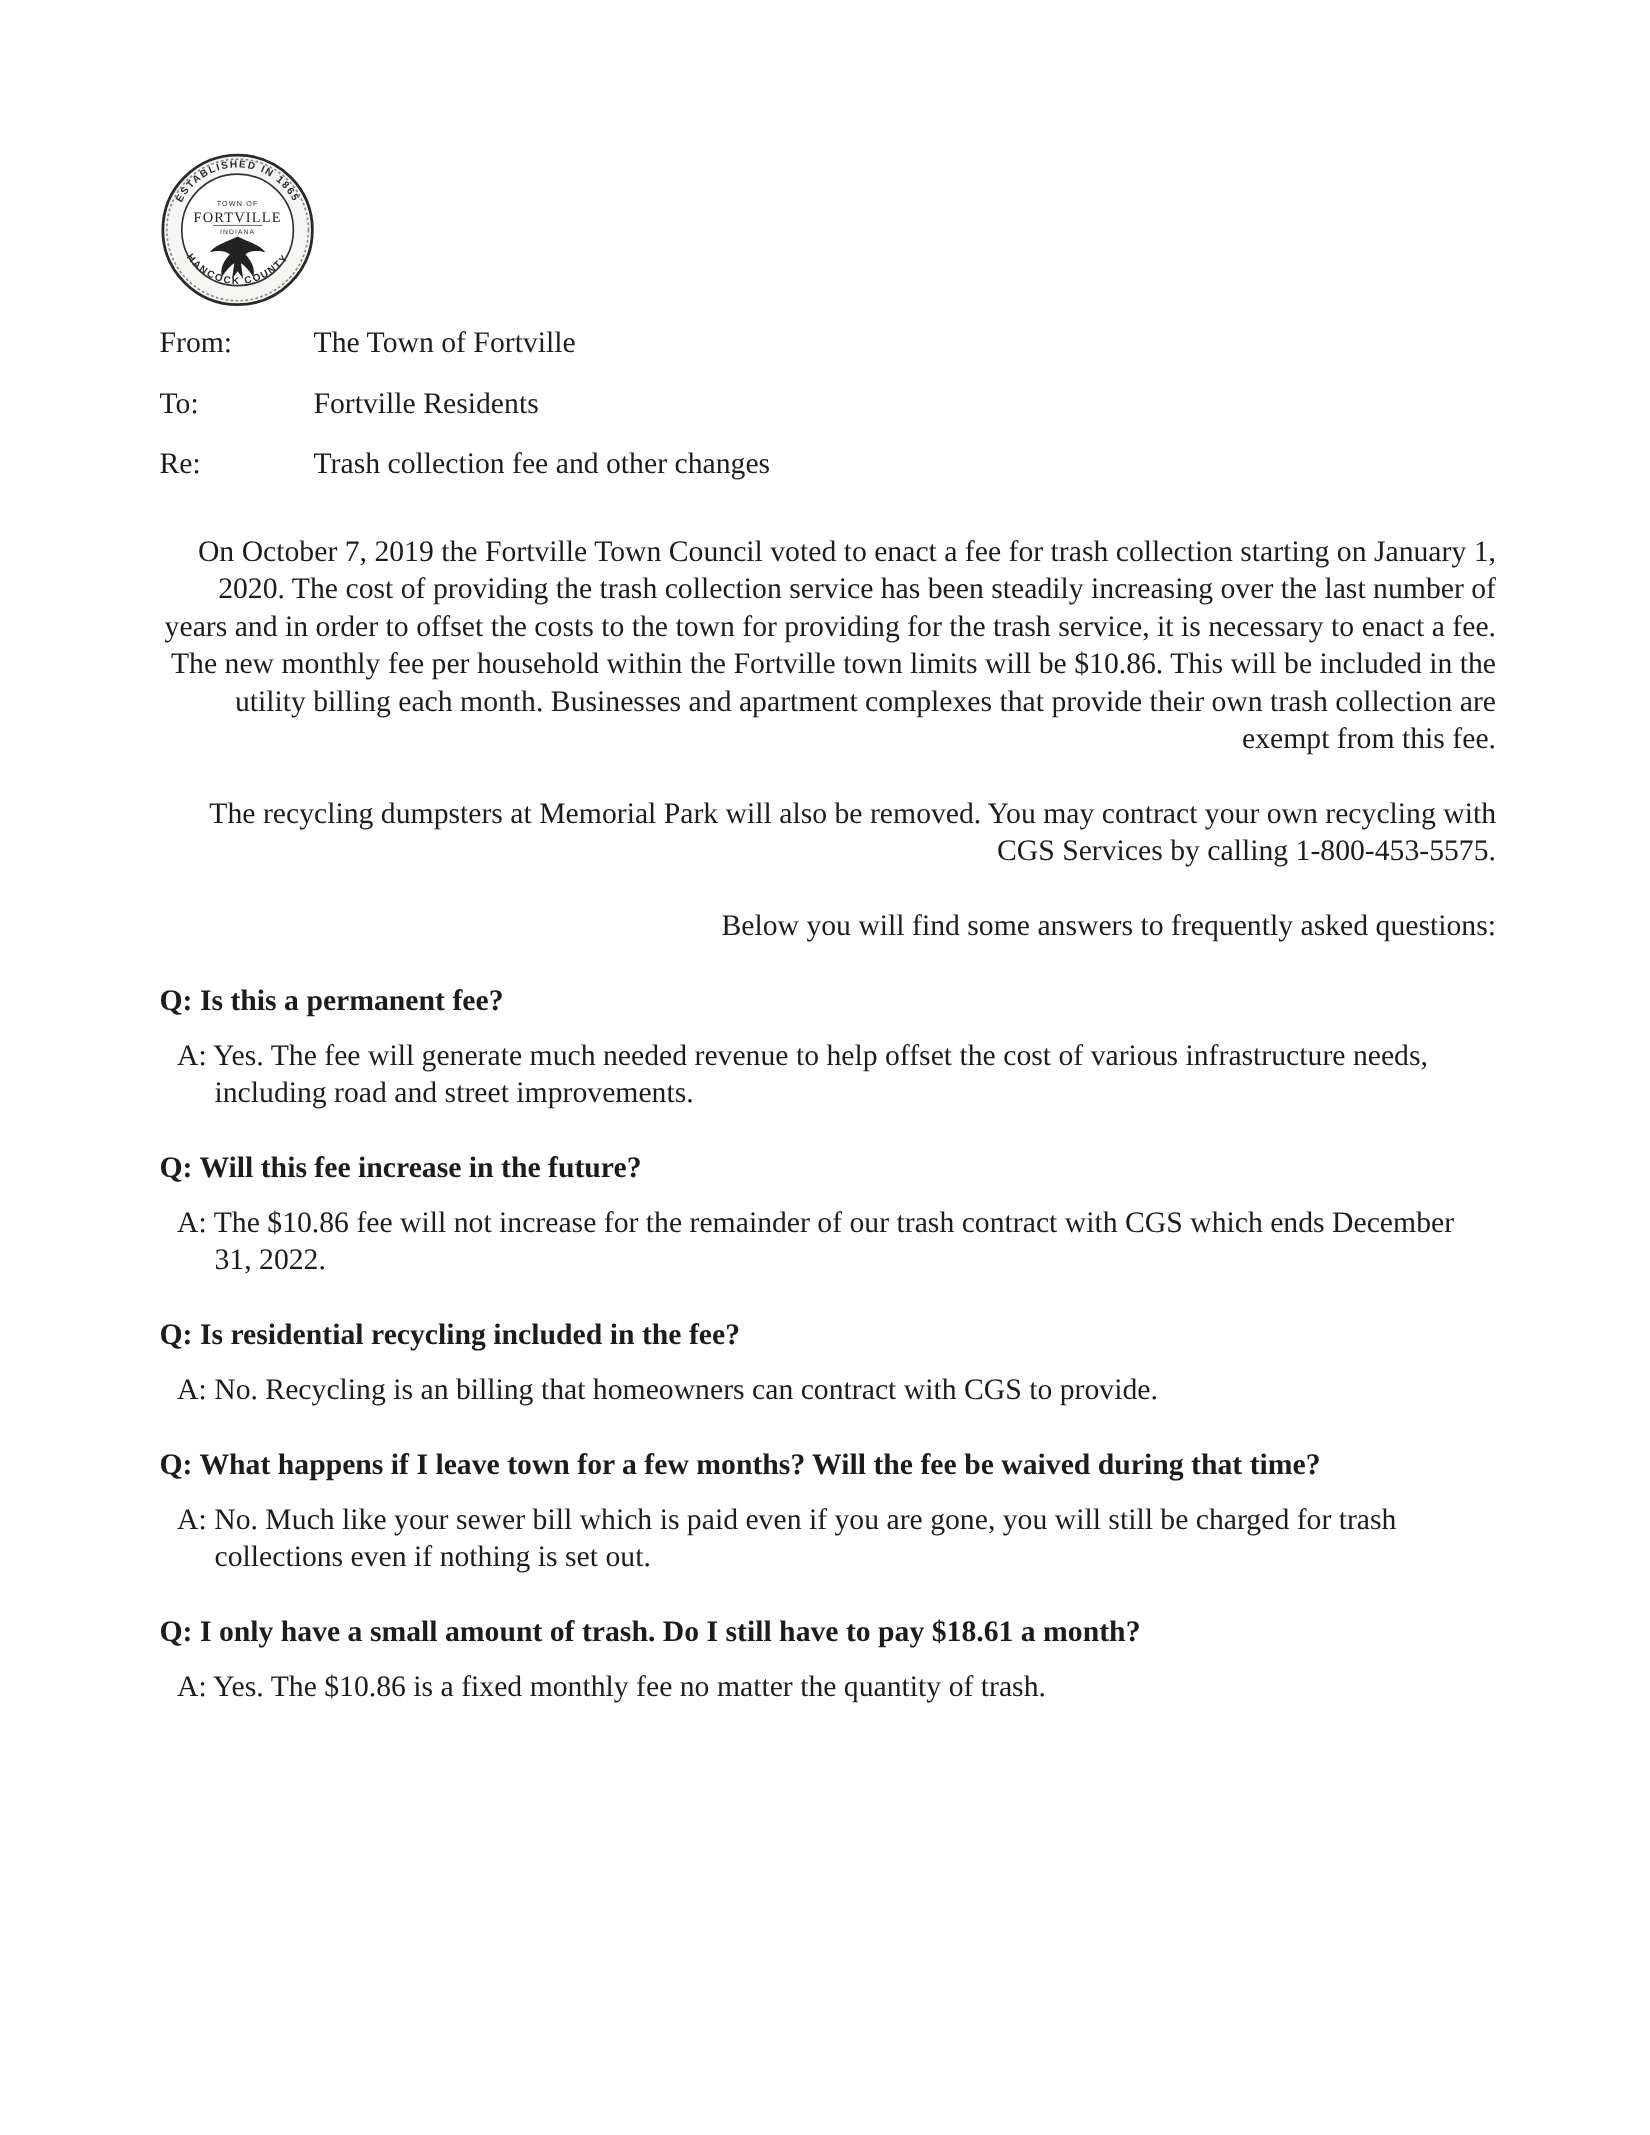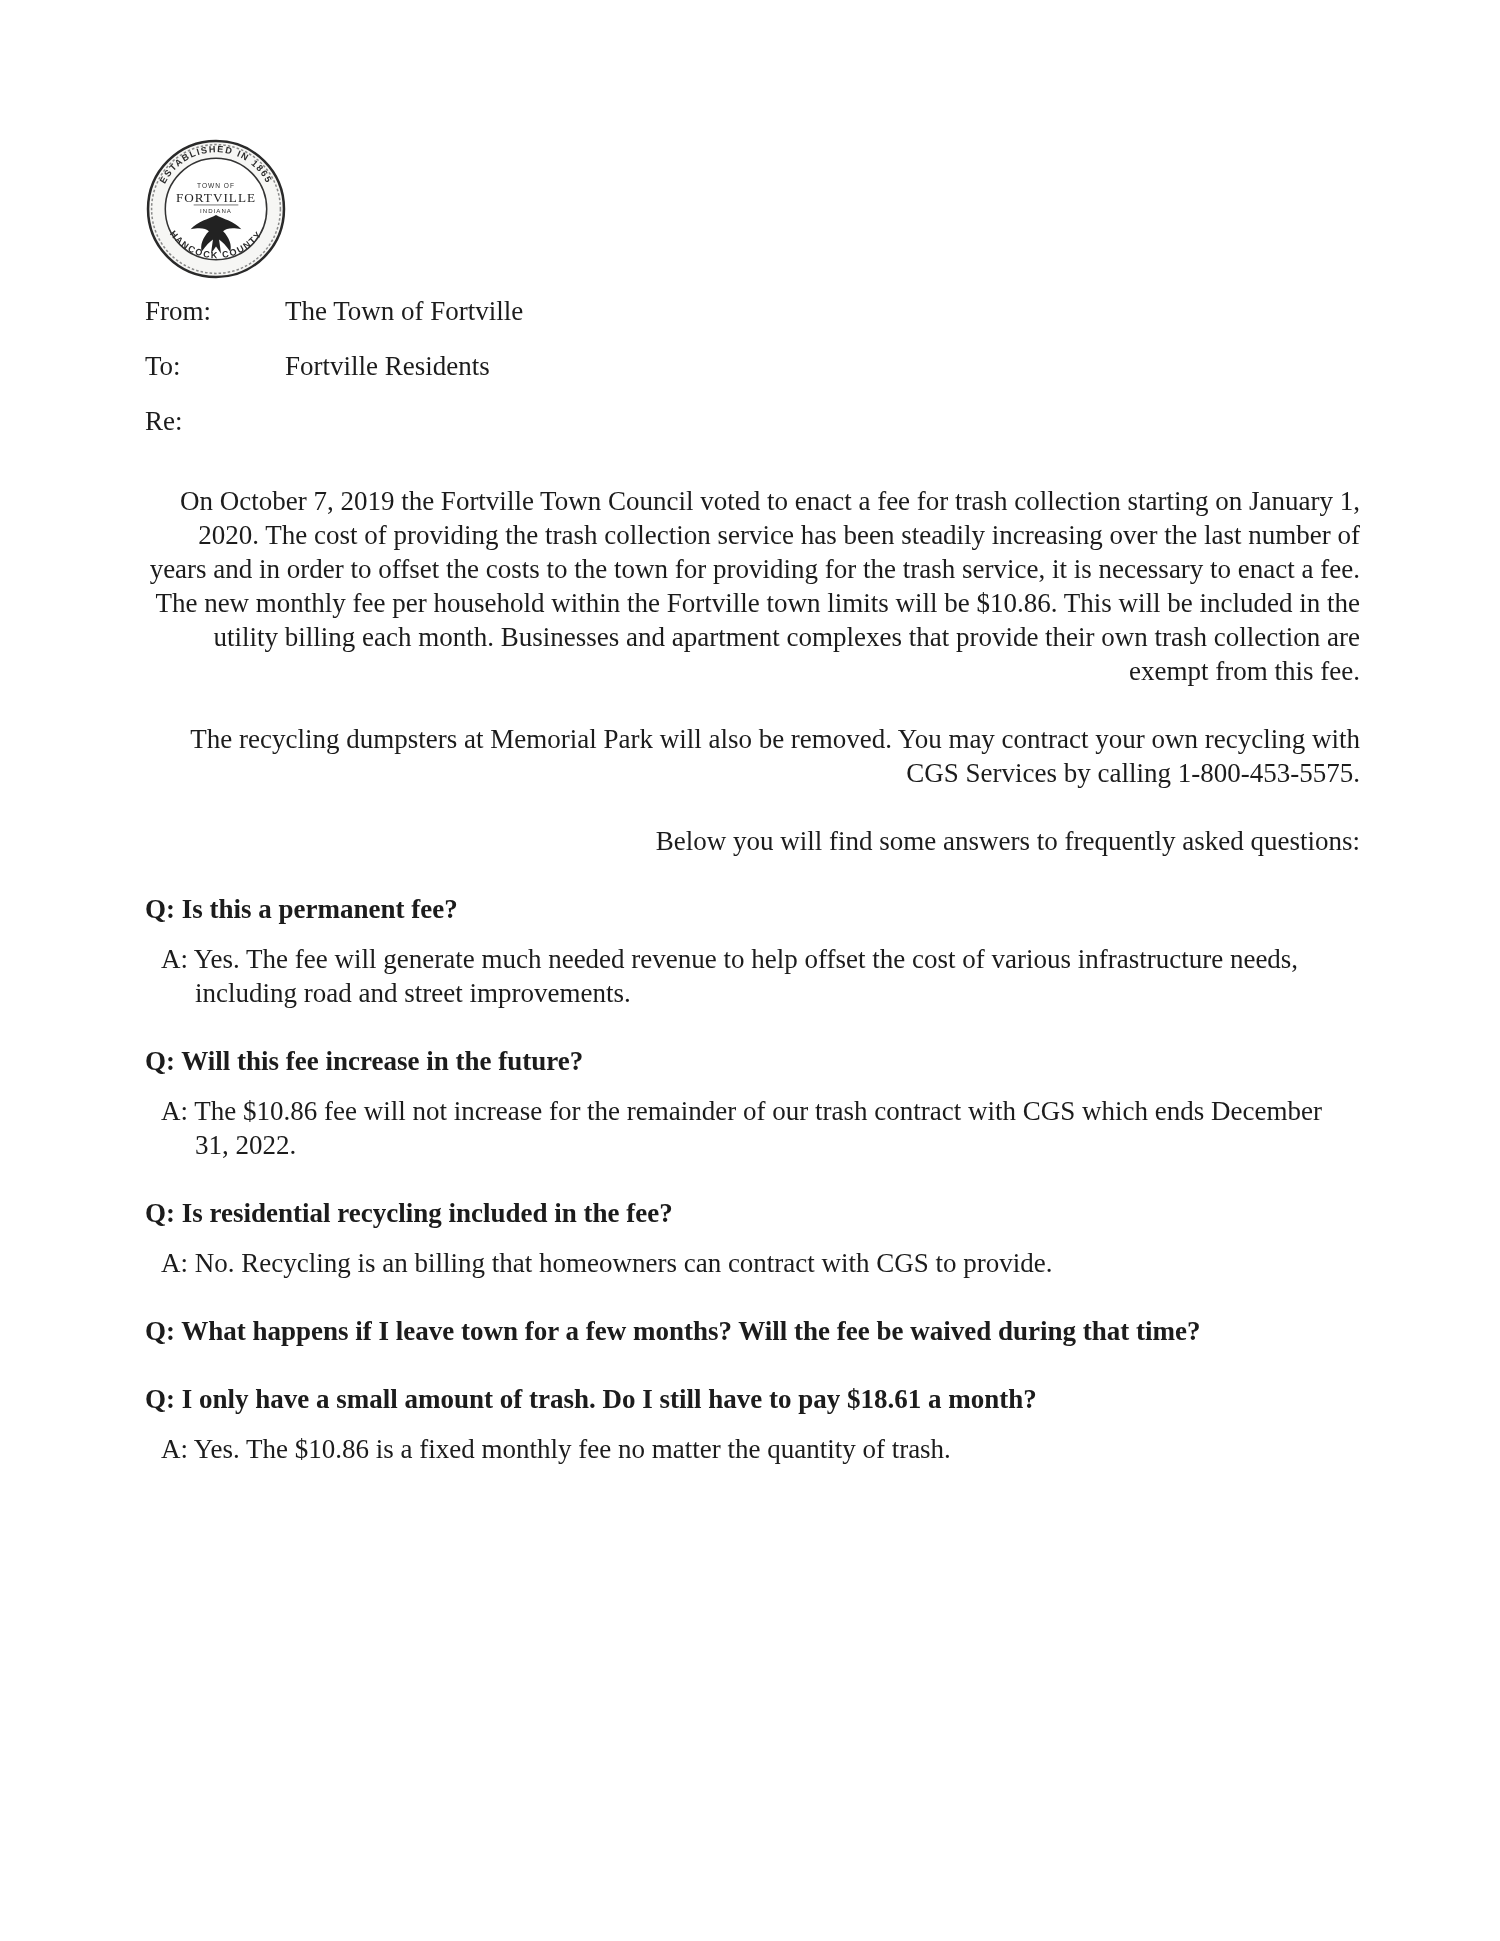--- a/index.html
+++ b/index.html
@@ -119,20 +119,21 @@
     <div class="memo-row">
       <span class="memo-label">From:</span>
       <span class="memo-value">The Town of Fortville</span>
     </div>
     <div class="memo-row">
       <span class="memo-label">To:</span>
       <span class="memo-value">Fortville Residents</span>
     </div>
     <div class="memo-row">
       <span class="memo-label">Re:</span>
+      <span class="memo-value">Trash collection fee and other changes</span>
     </div>
   </div>
 
   <p class="body-text">On October 7, 2019 the Fortville Town Council voted to enact a fee for trash collection starting on January 1, 2020. The cost of providing the trash collection service has been steadily increasing over the last number of years and in order to offset the costs to the town for providing for the trash service, it is necessary to enact a fee. The new monthly fee per household within the Fortville town limits will be $10.86. This will be included in the utility billing each month. Businesses and apartment complexes that provide their own trash collection are exempt from this fee.</p>
 
   <p class="body-text">The recycling dumpsters at Memorial Park will also be removed. You may contract your own recycling with CGS Services by calling 1-800-453-5575.</p>
 
   <p class="body-text">Below you will find some answers to frequently asked questions:</p>
 
   <div class="qa-block">
@@ -145,20 +146,21 @@
     <p class="qa-a">A: The $10.86 fee will not increase for the remainder of our trash contract with CGS which ends December 31, 2022.</p>
   </div>
 
   <div class="qa-block">
     <p class="qa-q">Q: Is residential recycling included in the fee?</p>
     <p class="qa-a">A: No. Recycling is an billing that homeowners can contract with CGS to provide.</p>
   </div>
 
   <div class="qa-block">
     <p class="qa-q">Q: What happens if I leave town for a few months? Will the fee be waived during that time?</p>
+    <p class="qa-a">A: No. Much like your sewer bill which is paid even if you are gone, you will still be charged for trash collections even if nothing is set out.</p>
   </div>
 
   <div class="qa-block">
     <p class="qa-q">Q: I only have a small amount of trash. Do I still have to pay $18.61 a month?</p>
     <p class="qa-a">A: Yes. The $10.86 is a fixed monthly fee no matter the quantity of trash.</p>
   </div>
 
 </div>
 
 </body></html>

